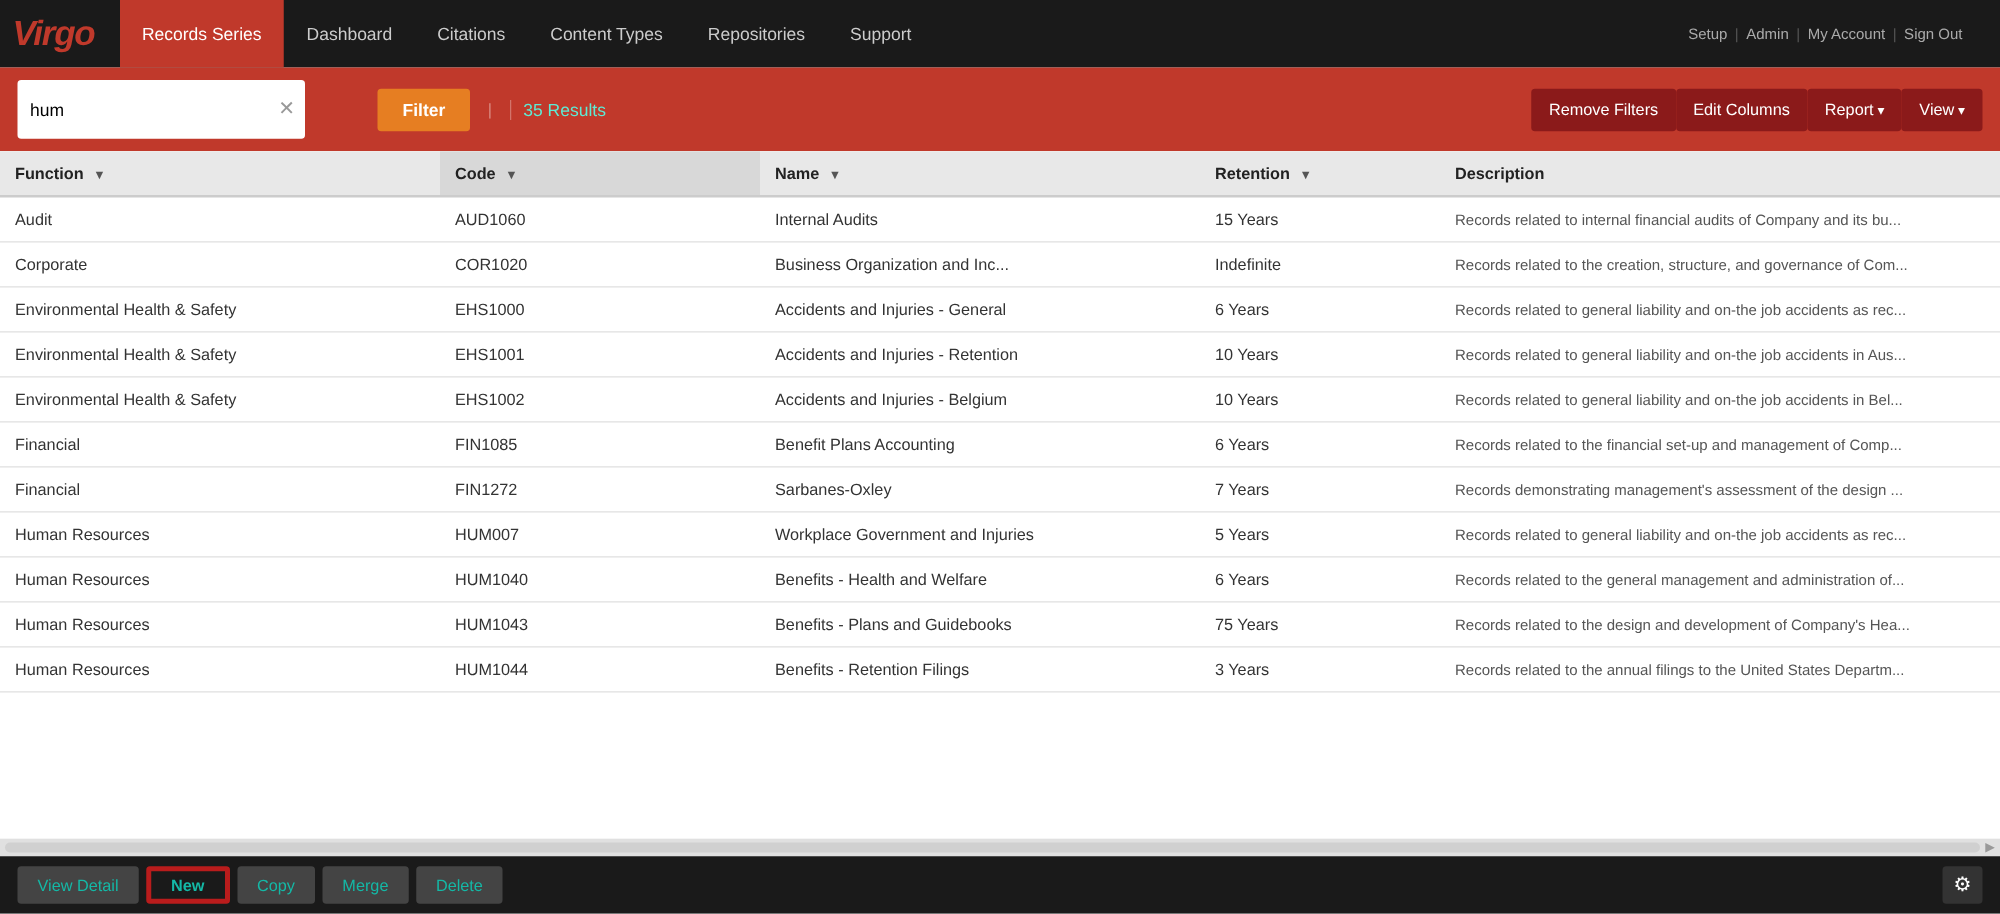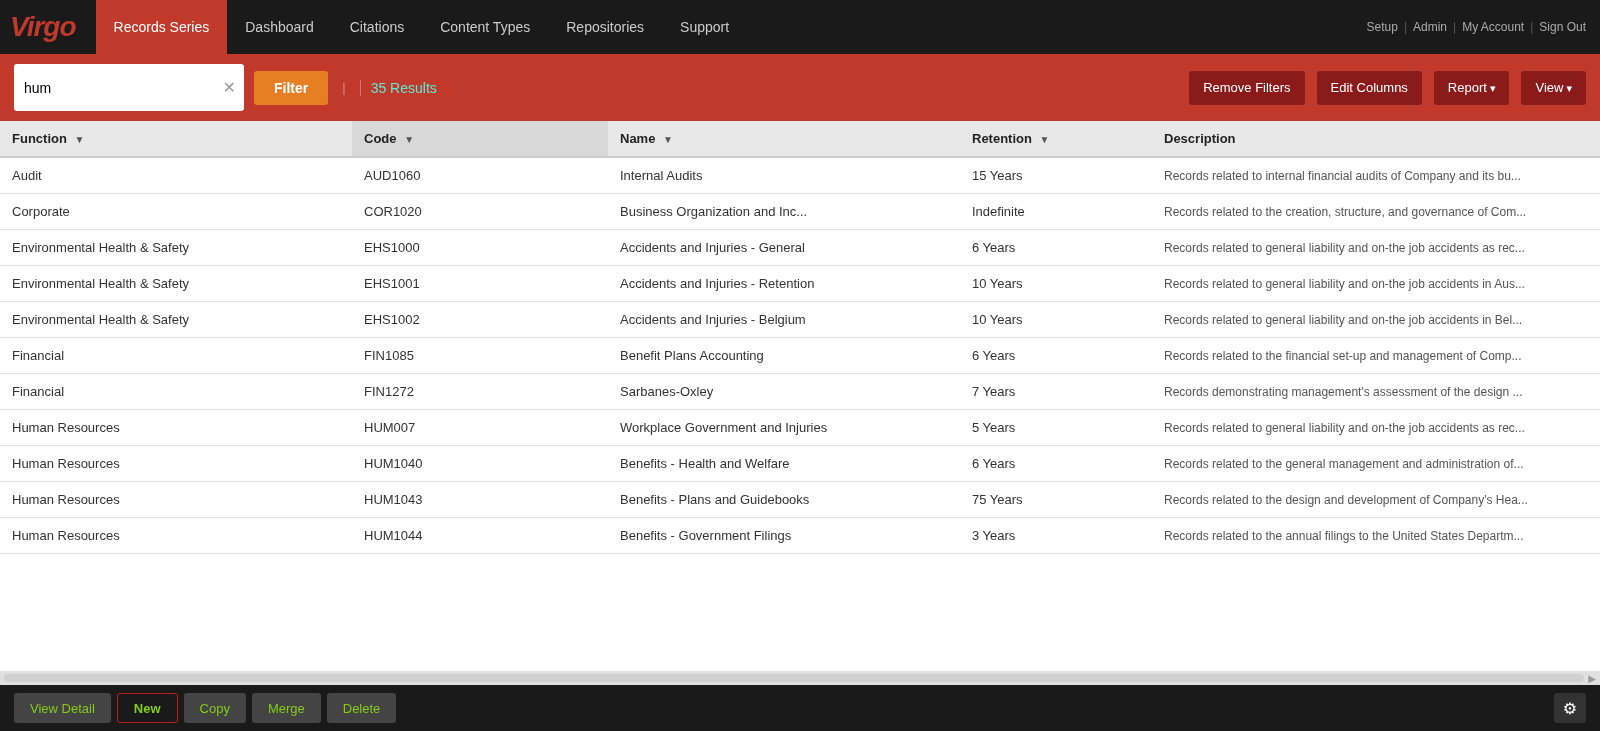--- a/index.html
+++ b/index.html
@@ -4,21 +4,21 @@
   <style>
     * { box-sizing: border-box; margin: 0; padding: 0; }
     body { font-family: Arial, sans-serif; font-size: 13px; background: #f0f0f0; overflow: hidden; height: 731px; display: flex; flex-direction: column; }
 
     
     .top-nav {
       background: #1a1a1a;
       display: flex;
       align-items: center;
       height: 54px;
-      padding: 0 0 0 10px;
+      padding: 0 16px 0 10px;
       flex-shrink: 0;
     }
     .logo {
       color: #c0392b;
       font-size: 28px;
       font-weight: bold;
       font-style: italic;
       margin-right: 20px;
       letter-spacing: -1px;
     }
@@ -88,32 +88,33 @@
     .filter-btn {
       background: #e67e22;
       color: #fff;
       border: none;
       border-radius: 3px;
       padding: 0 20px;
       height: 34px;
       font-size: 14px;
       cursor: pointer;
       font-weight: bold;
+      margin-left: 48px;
     }
     .results-count {
       color: #5eead4;
       font-size: 14px;
       padding-left: 10px;
       border-left: 1px solid rgba(255,255,255,0.3);
       margin-left: 4px;
     }
     .search-bar-right {
       margin-left: auto;
       display: flex;
-      gap: 12px;
+      gap: 0;
       align-items: flex-start;
     }
     .action-btn {
       background: #8b1a1a;
       color: #fff;
       border: none;
       border-radius: 3px;
       padding: 0 14px;
       height: 34px;
       font-size: 13px;
@@ -186,31 +187,31 @@
       background: #1a1a1a;
       display: flex;
       align-items: center;
       height: 46px;
       padding: 0 14px;
       gap: 6px;
       flex-shrink: 0;
     }
     .bottom-btn {
       background: #444;
-      color: #84cc16;
+      color: #14b8a6;
       border: none;
       border-radius: 3px;
       padding: 0 16px;
       height: 30px;
       font-size: 13px;
       cursor: pointer;
     }
     .bottom-btn.highlight {
       background: #1a1a1a;
-      border: 1px solid #b91c1c;
+      border: 4px solid #b91c1c;
       font-weight: bold;
     }
     .gear-btn {
       margin-left: auto;
       background: #333;
       color: #fff;
       border: none;
       width: 32px;
       height: 30px;
       border-radius: 3px;
@@ -370,21 +371,21 @@
         <tr>
           <td>Human Resources</td>
           <td>HUM1043</td>
           <td>Benefits - Plans and Guidebooks</td>
           <td>75 Years</td>
           <td class="description">Records related to the design and development of Company's Hea...</td>
         </tr>
         <tr>
           <td>Human Resources</td>
           <td>HUM1044</td>
-          <td>Benefits - Government Filings</td>
+          <td>Benefits - Retention Filings</td>
           <td>3 Years</td>
           <td class="description">Records related to the annual filings to the United States Departm...</td>
         </tr>
       </tbody>
   </table>
 </div>
 
 <div class="scroll-hint">
   <div class="scroll-track"></div>
   <span style="color:#999;font-size:10px;padding-right:4px;">▶</span>

